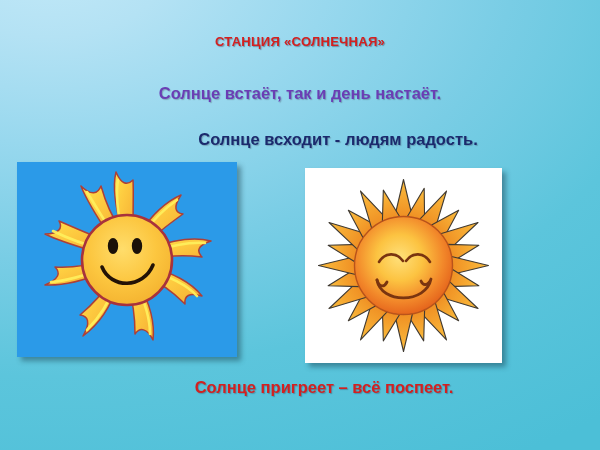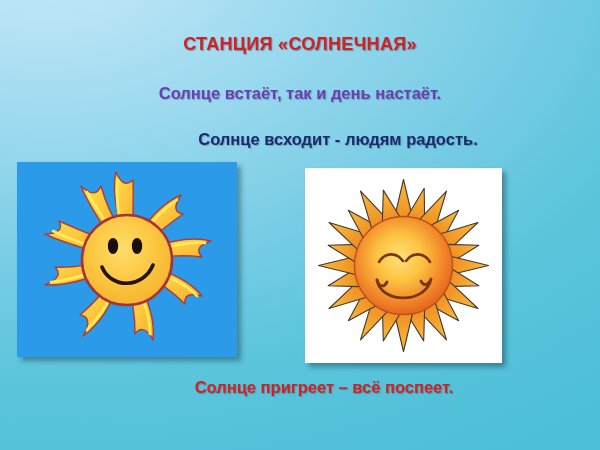--- a/index.html
+++ b/index.html
@@ -33,21 +33,21 @@
     position: absolute;
     width: 100%;
     text-align: center;
     font-weight: bold;
     white-space: nowrap;
     line-height: 1.1;
   }
 
   #title {
     top: 35px;
-    font-size: 18px;
+    font-size: 13px;
     letter-spacing: 0.3px;
     color: #d32020;
     text-shadow: 1px 1px 1px rgba(40,40,60,0.40);
   }
 
   #line2 {
     top: 84px;
     font-size: 16.5px;
     color: #6a3eb4;
     text-shadow: 1px 1px 1px rgba(60,60,80,0.32);

